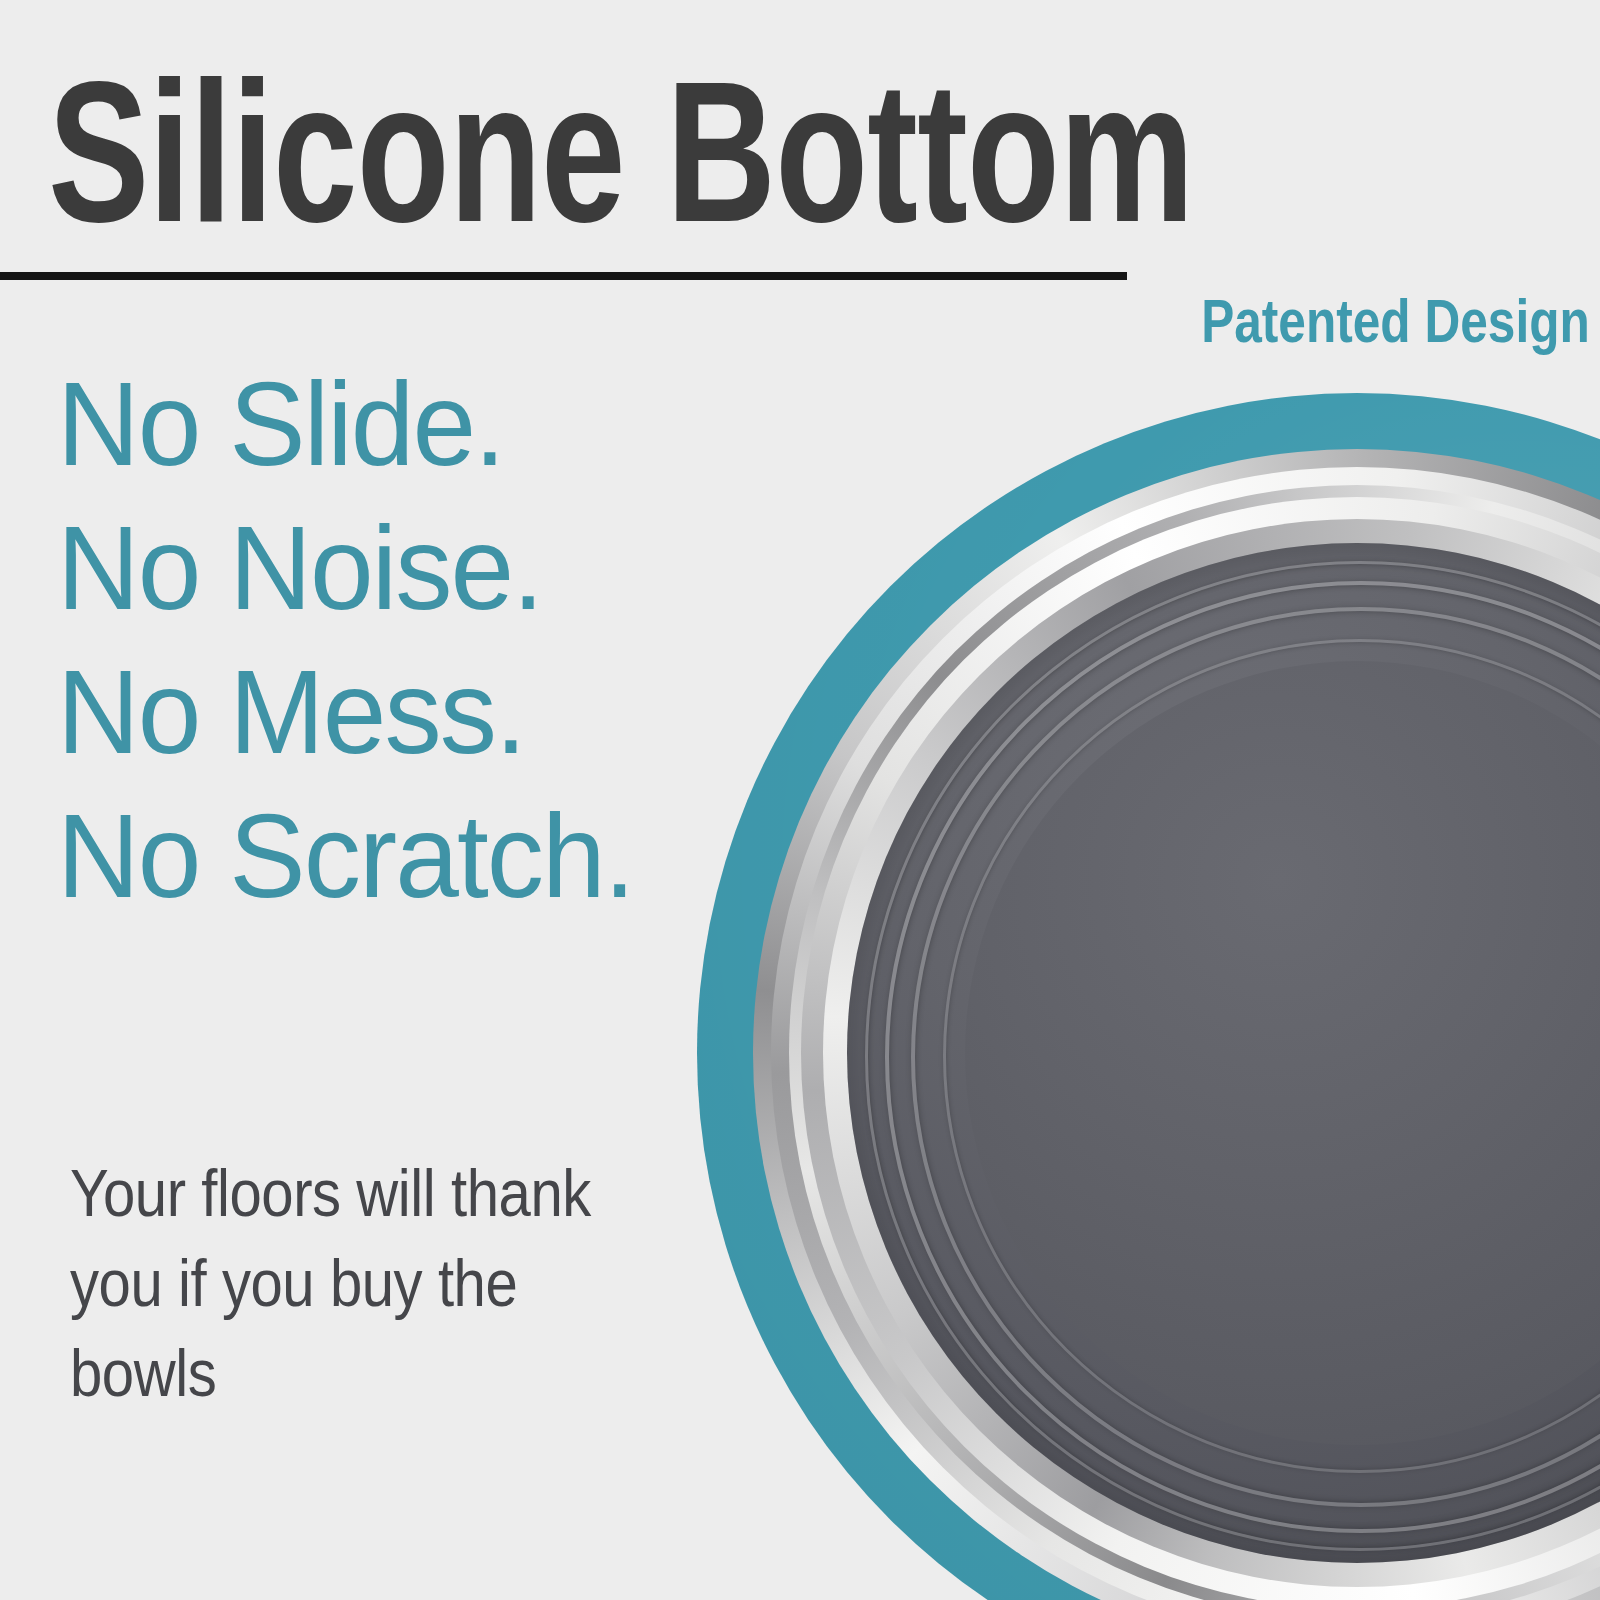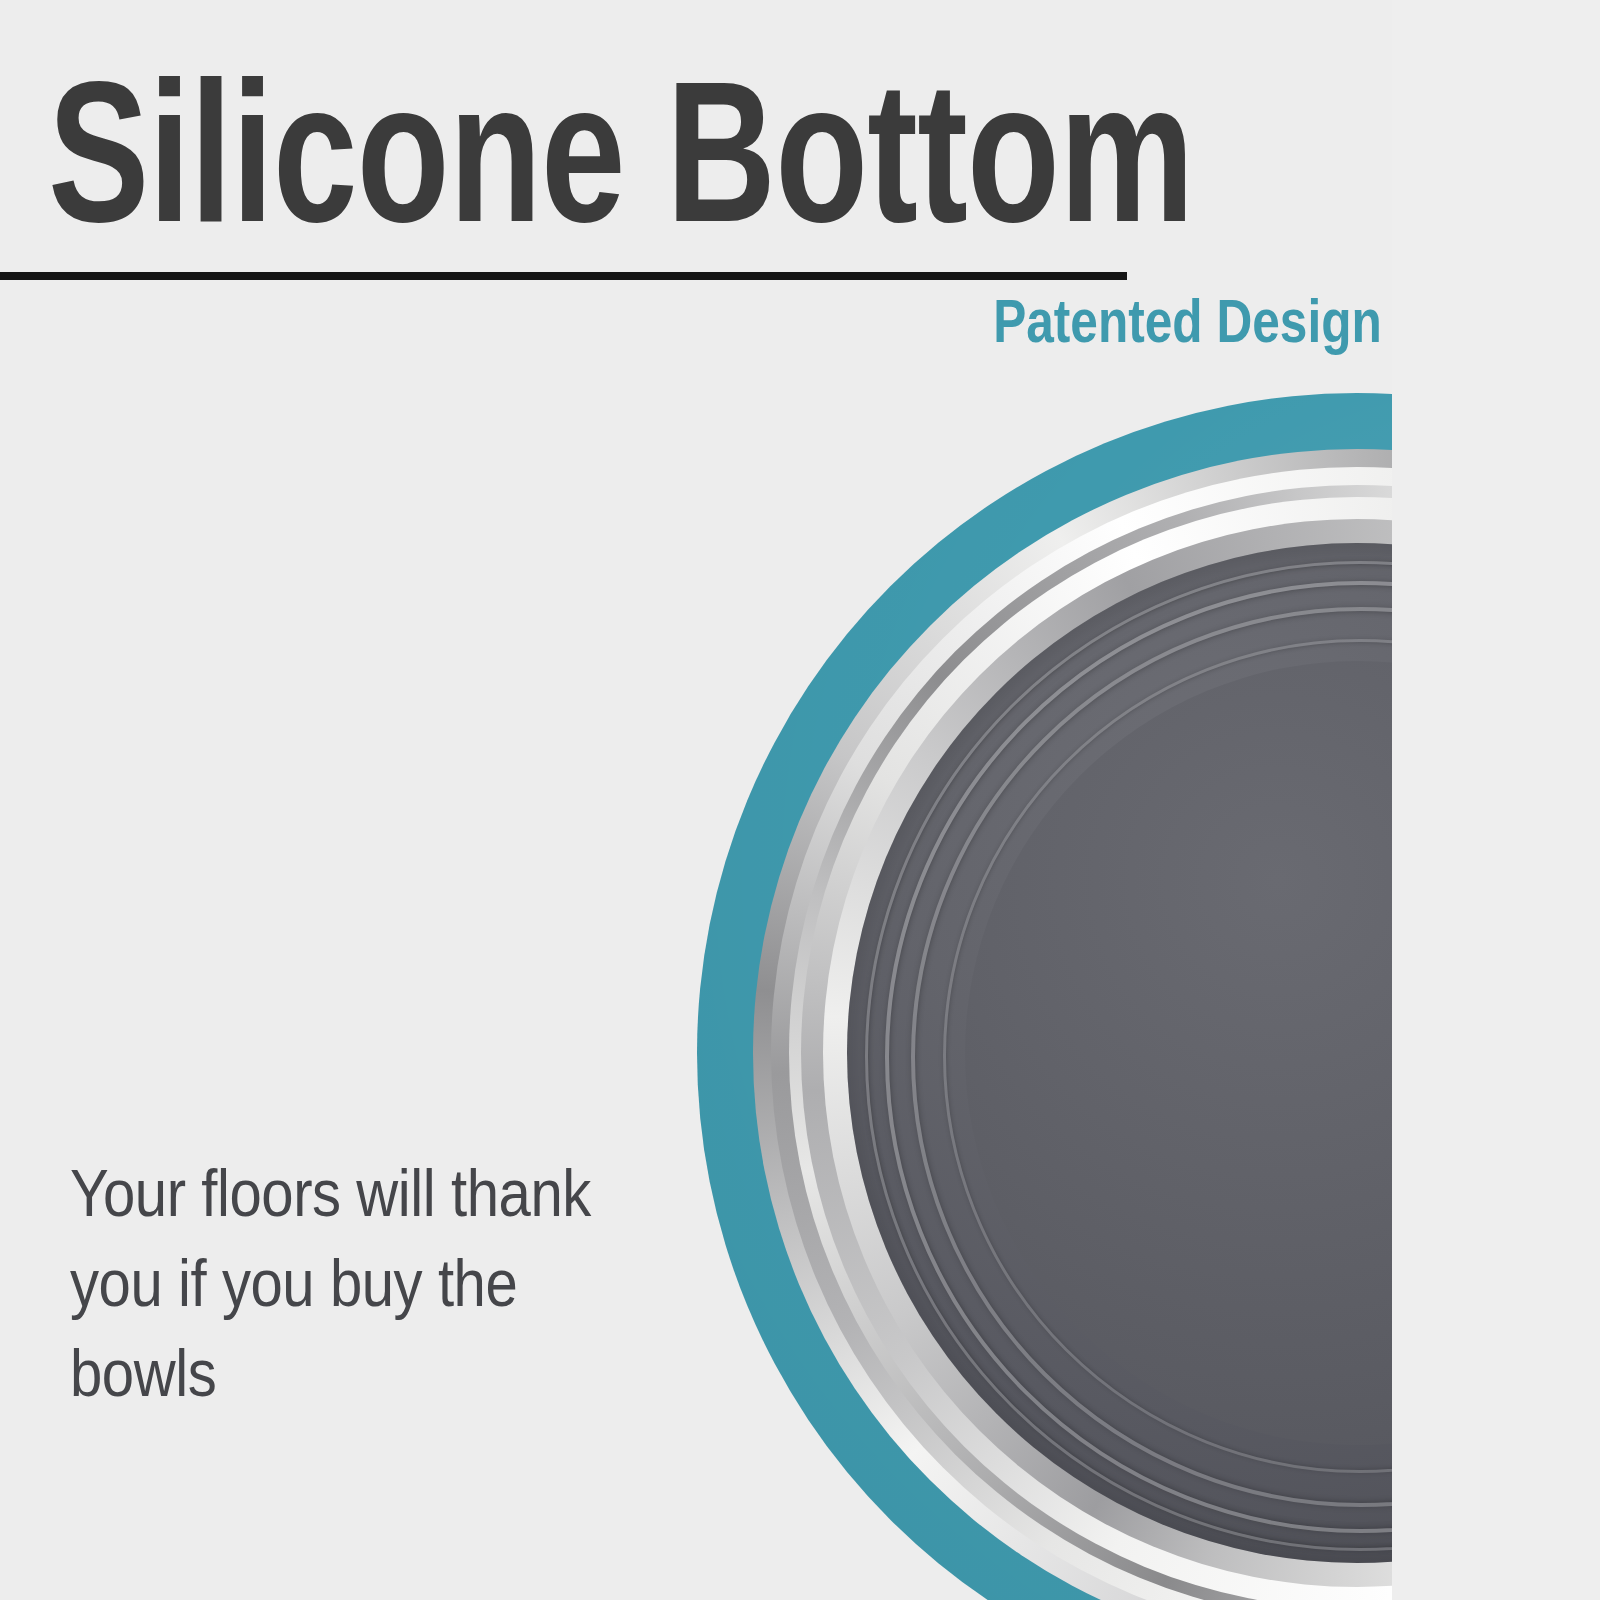--- a/index.html
+++ b/index.html
@@ -9,21 +9,21 @@
   body {
     width: 1600px;
     height: 1600px;
     background: #eeeeee;
     font-family: "Liberation Sans", sans-serif;
     overflow: hidden;
   }
 
   #stage {
     position: relative;
-    width: 1392px;
+    width: 1600px;
     height: 1600px;
     background: #ededed;
     overflow: hidden;
   }
 
   
   #bowl-wrap {
     position: absolute;
     left: 697px;
     top: 393px;
@@ -293,16 +293,22 @@
     <div class="groove" id="groove-c"></div>
     <div class="groove" id="groove-d"></div>
     <div class="ring" id="pad-center"></div>
   </div>
 
   <div id="headline">Silicone Bottom</div>
   <div id="headline-rule"></div>
 
   <div id="patented">Patented Design</div>
 
+  <div id="benefits">
+    <div class="benefit-line">No Slide.</div>
+    <div class="benefit-line">No Noise.</div>
+    <div class="benefit-line">No Mess.</div>
+    <div class="benefit-line">No Scratch.</div>
+  </div>
 
   <div id="blurb">Your floors will thank you if you buy the bowls</div>
 
 </div>
 
 </body></html>

